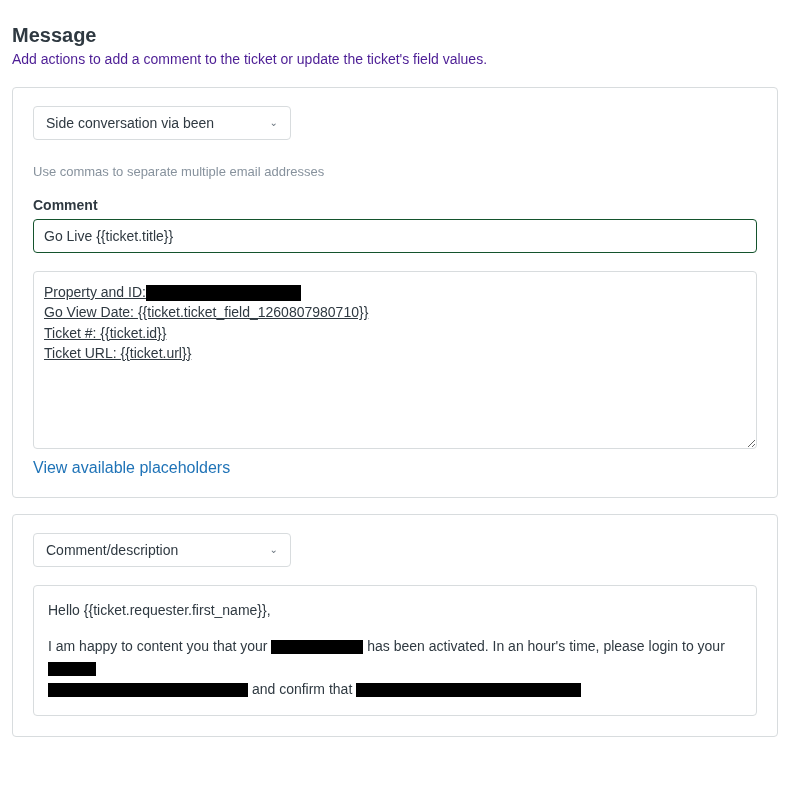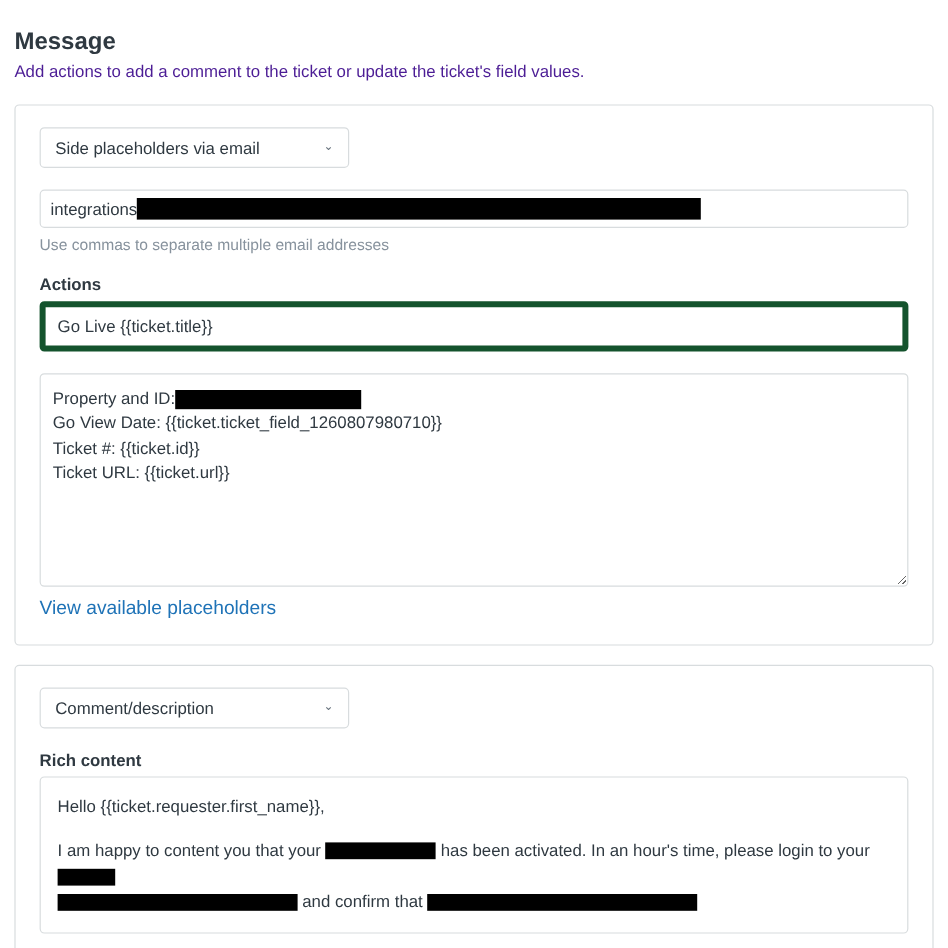--- a/index.html
+++ b/index.html
@@ -48,39 +48,40 @@
       line-height:1;
     }
     .field-label {
       font-weight: 600;
       color: #2f3941;
       font-size: 14px;
       margin-bottom: 6px;
     }
     .text-input {
       width: 100%;
-      border: 5px solid #14532d;
+      border: 1px solid #14532d;
       border-radius: 4px;
       padding: 8px 10px;
       font-size: 14px;
       color: #2f3941;
       background:#fff;
     }
     .helper-text {
       color: #87929d;
       font-size: 13px;
       margin-top: 6px;
       margin-bottom: 18px;
     }
     .field-block { margin-bottom: 18px; }
     .textarea-wrap {
       position: relative;
       border: 1px solid #d8dcde;
       border-radius: 4px;
       background: #fff;
+      text-decoration: underline;
     }
     .msg-area {
       width: 100%;
       height: 176px;
       padding: 10px 18px 10px 10px;
       font-size: 14px;
       line-height: 1.45;
       color: #2f3941;
       resize: both;
       overflow-y: scroll;
@@ -121,34 +122,30 @@
   </style>
 </head>
 <body>
 
 <div class="page-title">Message</div>
 <div class="page-subtitle">Add actions to add a comment to the ticket or update the ticket's field values.</div>
 
 <div class="card">
 
   <div class="dropdown">
-    <span>Side placeholders via email</span>
+    <span>Side conversation via been</span>
     <span class="chev">⌄</span>
   </div>
 
   <div class="field-block">
-    <div class="to-box">
-      <span class="typed">integrations</span>
-        <span class="redact" style="width:470px;height:18px;"></span>
-    </div>
     <div class="helper-text">Use commas to separate multiple email addresses</div>
   </div>
 
   <div class="field-block">
-    <div class="field-label">Actions</div>
+    <div class="field-label">Comment</div>
     <input class="text-input" type="text" value="Go Live {{ticket.title}}" style="">
   </div>
 
   <div class="field-block" style="margin-bottom:10px;">
     <div class="textarea-wrap">
       <div class="msg-area" contenteditable="true" style="">
         <div><span>Property and ID:</span><span class="redact" style="width:155px;height:16px;"></span></div>
         <div>Go View Date: {{ticket.ticket_field_1260807980710}}</div>
         <div>Ticket #: {{ticket.id}}</div>
         <div>Ticket URL: {{ticket.url}}</div>
@@ -161,21 +158,20 @@
   <span class="link">View available placeholders</span>
 </div>
 
 <div class="card">
 
   <div class="dropdown">
     <span>Comment/description</span>
     <span class="chev">⌄</span>
   </div>
 
-  <div class="field-label">Rich content</div>
 
   <div class="rich-box">
     <div>Hello {{ticket.requester.first_name}},</div>
     <div style="height:14px;"></div>
     <div>
       <span>I am happy to content you that your </span><span class="redact" style="width:92px;"></span><span> has been activated. In an hour's time, please login to your </span><span class="redact" style="width:48px;"></span>
     </div>
     <div>
       <span class="redact" style="width:200px;"></span><span> and confirm that </span><span class="redact" style="width:225px;"></span>
     </div>

